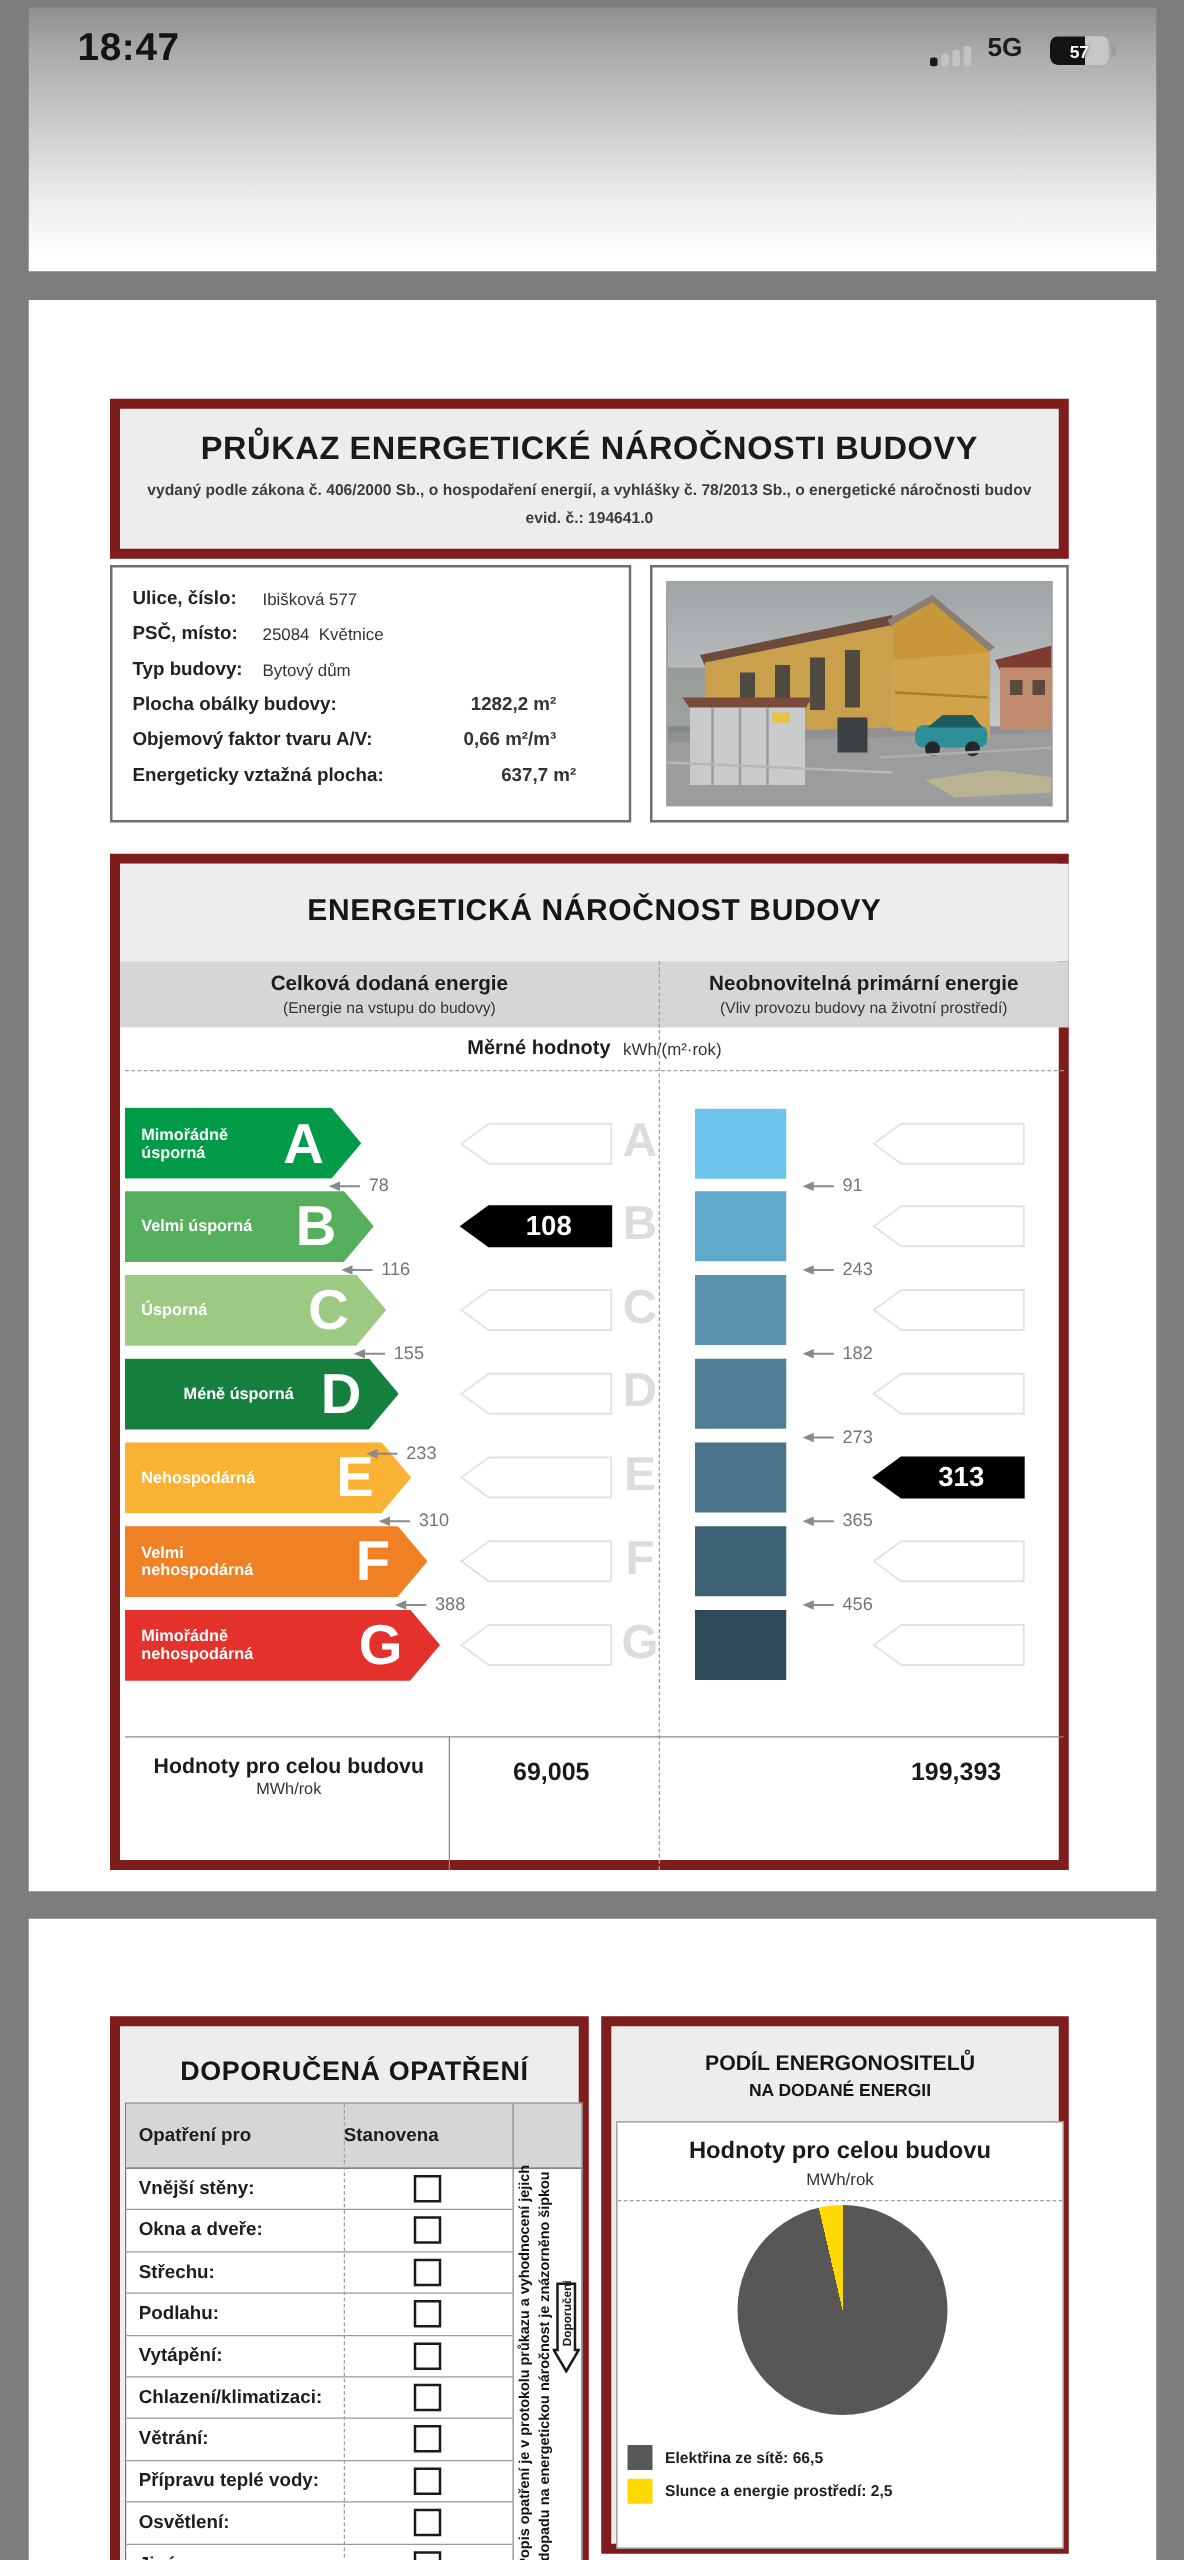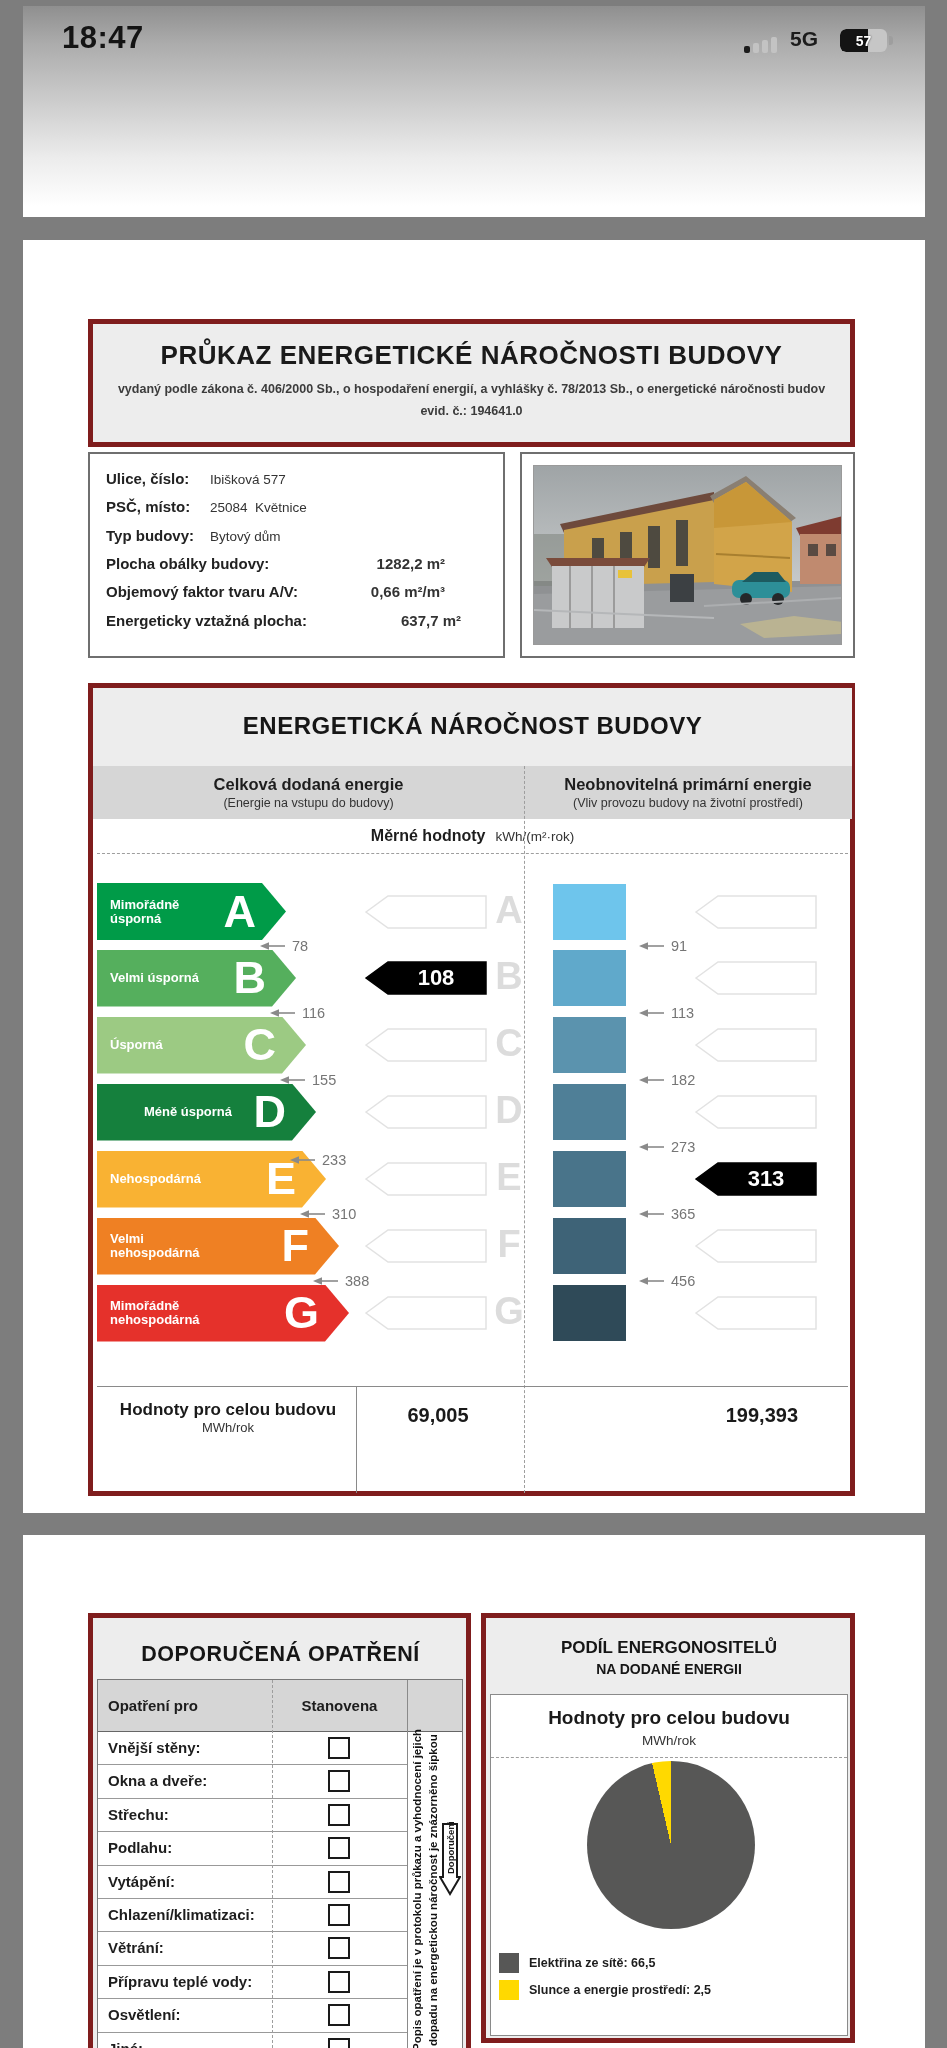--- a/index.html
+++ b/index.html
@@ -13,21 +13,21 @@
   #status-time{position:absolute;left:62px;top:20px;font-size:31px;font-weight:bold;color:#141414;letter-spacing:.5px}
   #signal{position:absolute;left:744px;top:36px;width:36px;height:17px}
   #signal i{position:absolute;bottom:0;width:6px;border-radius:2px;background:#C3C3C3}
   #signal i.on{background:#1c1c1c}
   #net-label{position:absolute;left:790px;top:27px;font-size:21px;font-weight:bold;color:#1c1c1c}
   #battery{position:absolute;left:840px;top:29px;width:47px;height:23px;border-radius:6px;background:#C6C6C6;overflow:hidden}
   #battery .fill{position:absolute;left:0;top:0;bottom:0;width:60%;background:#141414;border-radius:6px 0 0 6px}
   #battery .pct{position:absolute;inset:0;display:flex;align-items:center;justify-content:center;color:#fff;font-size:14px;font-weight:bold;text-shadow:0 0 2px rgba(0,0,0,.8)}
   #battery-nub{position:absolute;left:889px;top:36px;width:4px;height:9px;border-radius:0 3px 3px 0;background:#9E9E9E}
   
-  .docbox{position:absolute;border:5px solid #7f1d1d;background:#fff}
+  .docbox{position:absolute;border:8px solid #7f1d1d;background:#fff}
   .c{text-align:center}
   
   #title-box{left:88px;top:319px;width:767px;height:128px;background:#EDEDED}
   #doc-title{position:absolute;left:0;top:16px;width:100%;font-size:26px;font-weight:bold;color:#1a1a1a;letter-spacing:.5px}
   #doc-subtitle{position:absolute;left:0;top:58px;width:100%;font-size:12.5px;font-weight:bold;color:#3c3c3c}
   #doc-evid{position:absolute;left:0;top:80px;width:100%;font-size:12.5px;font-weight:bold;color:#3c3c3c}
   
   #info-box{left:88px;top:452px;width:417px;height:206px;border:2px solid #6F6F6F}
   .info-row{position:absolute;left:0;width:100%;height:24px}
   .info-row .lbl{position:absolute;left:16px;top:2px;font-size:15px;font-weight:bold;color:#222}
@@ -65,21 +65,21 @@
   #totals-label-wrap{position:absolute;left:10px;top:712px;width:250px;text-align:center}
   #totals-label{font-size:17px;font-weight:bold;color:#1a1a1a}
   #totals-units{font-size:13px;color:#333}
   .total-val{position:absolute;font-size:20px;font-weight:bold;color:#1a1a1a}
   
   #measures-box{left:88px;top:1613px;width:383px;height:520px;background:#EDEDED}
   #measures-title{position:absolute;left:0;top:24px;width:375px;font-size:21.5px;font-weight:bold;color:#161616;letter-spacing:.5px}
   #measures-table{position:absolute;left:4px;top:61px;width:366px;height:450px;border:1px solid #777;background:#fff}
   #mt-head{position:absolute;left:0;top:0;width:100%;height:52px;background:#D6D6D6;border-bottom:1px solid #666}
   #mt-head .h1{position:absolute;left:10px;top:17px;font-size:15px;font-weight:bold;color:#1d1d1d}
-  #mt-head .h2{position:absolute;left:174px;top:17px;width:135px;text-align:center;font-size:15px;font-weight:bold;color:#1d1d1d}
+  #mt-head .h2{position:absolute;left:174px;top:17px;width:135px;font-size:15px;font-weight:bold;color:#1d1d1d}
   .m-row{position:absolute;left:0;width:309px;height:33.4px;border-bottom:1px solid #999}
   .m-row .lbl{position:absolute;left:10px;top:7px;font-size:15px;font-weight:bold;color:#1d1d1d}
   .m-check{position:absolute;width:22px;height:22px;border:2px solid #1a1a1a;background:#fff}
   #rot-note{position:absolute;left:311px;top:10px;width:34px;height:400px;writing-mode:vertical-rl;transform:rotate(180deg);text-align:center;font-size:11.5px;font-weight:bold;line-height:16px;color:#111}
   
   #share-box{left:481px;top:1613px;width:374px;height:430px;background:#EDEDED}
   #share-title1{position:absolute;left:0;top:20px;width:366px;font-size:17px;font-weight:bold;color:#161616}
   #share-title2{position:absolute;left:0;top:43px;width:366px;font-size:14px;font-weight:bold;color:#161616}
   #share-inner{position:absolute;left:4px;top:76px;width:358px;height:342px;border:1px solid #8a8a8a;background:#fff}
   #share-sub{position:absolute;left:0;top:12px;width:100%;font-size:19px;font-weight:bold;color:#1a1a1a}
@@ -345,21 +345,21 @@
             <line x1="6" y1="5" x2="25" y2="5" stroke="#8a8a8a" stroke-width="1.6"></line>
             <polygon points="0,5 9,1.2 9,8.8" fill="#8a8a8a"></polygon>
           </svg>
           <span class="num">91</span>
         </div>
         <div class="thr" style="left: 546px; top: 316.5px;">
           <svg width="26" height="10">
             <line x1="6" y1="5" x2="25" y2="5" stroke="#8a8a8a" stroke-width="1.6"></line>
             <polygon points="0,5 9,1.2 9,8.8" fill="#8a8a8a"></polygon>
           </svg>
-          <span class="num">113</span>
+          <span class="num">243</span>
         </div>
         <div class="thr" style="left: 546px; top: 383.5px;">
           <svg width="26" height="10">
             <line x1="6" y1="5" x2="25" y2="5" stroke="#8a8a8a" stroke-width="1.6"></line>
             <polygon points="0,5 9,1.2 9,8.8" fill="#8a8a8a"></polygon>
           </svg>
           <span class="num">182</span>
         </div>
         <div class="thr" style="left: 546px; top: 450.5px;">
           <svg width="26" height="10">

